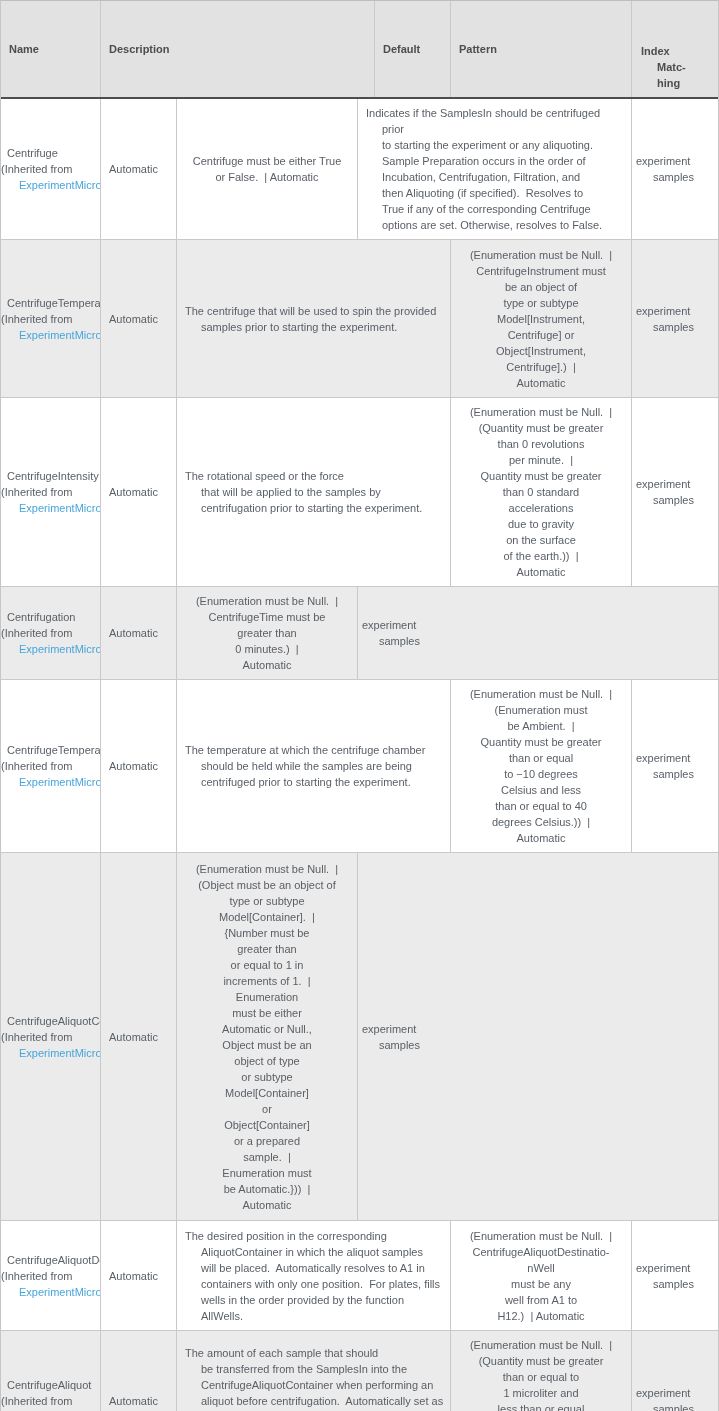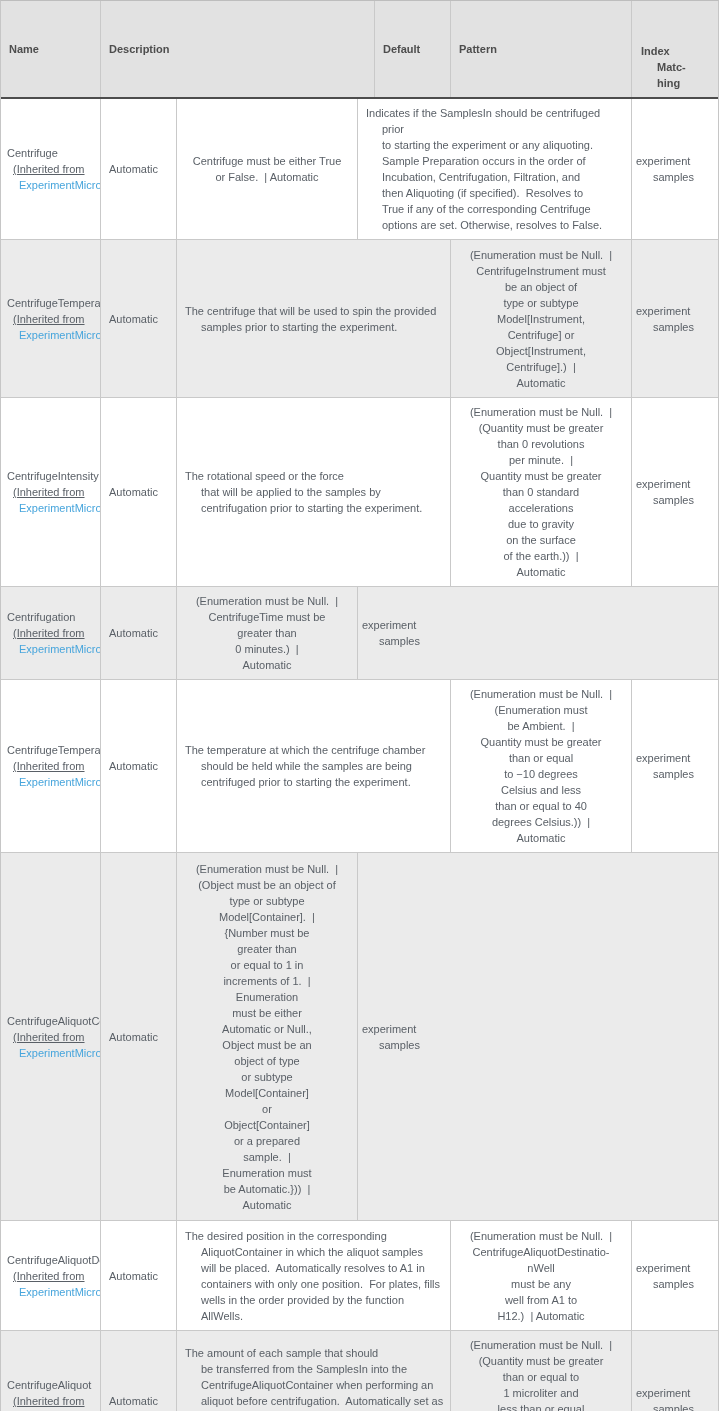--- a/index.html
+++ b/index.html
@@ -38,21 +38,21 @@
   .cell:last-child { border-right: none; }
   .c-name    { width: 100px; }
   .c-default { width: 76px;  }
   .c-desc    { width: 274px; }
   .c-pattern { width: 181px; }
   .c-index   { width: 74px;  }
   .hdr .hlabel { padding-left: 8px; white-space: pre-wrap; }
   .hdr .hlabel.hang { padding-left: 25px; text-indent: -16px; padding-right: 4px; margin-top: 36px; }
   .namewrap { width: 100%; overflow: hidden; }
   .name-title { display: block; margin-left: 6px; white-space: nowrap; }
-  .name-inherit { display: block; margin-left: 12px; white-space: nowrap; text-decoration: underline; }
+  .name-inherit { display: block; margin-left: 0; white-space: nowrap; }
   .name-link { display: block; margin-left: 18px; white-space: nowrap; color: #47a5dc; text-decoration: none; cursor: pointer; }
   .defwrap { padding-left: 8px; }
   .descwrap {
     width: 100%;
     padding-left: 24px; padding-right: 6px;
     text-indent: -16px;
     white-space: pre-wrap;
   }
   .patwrap {
     width: 100%;

